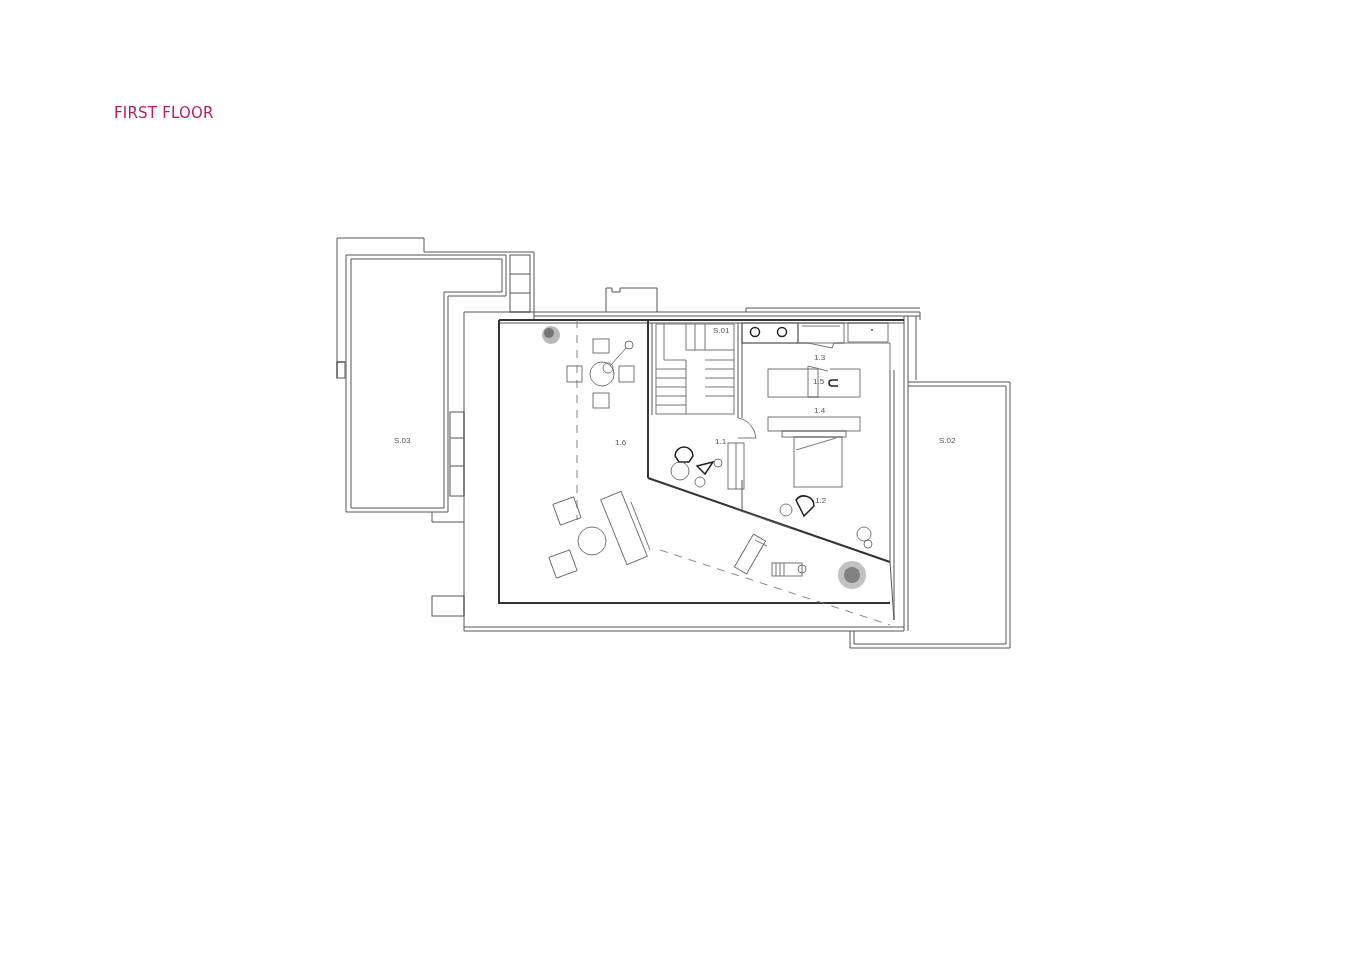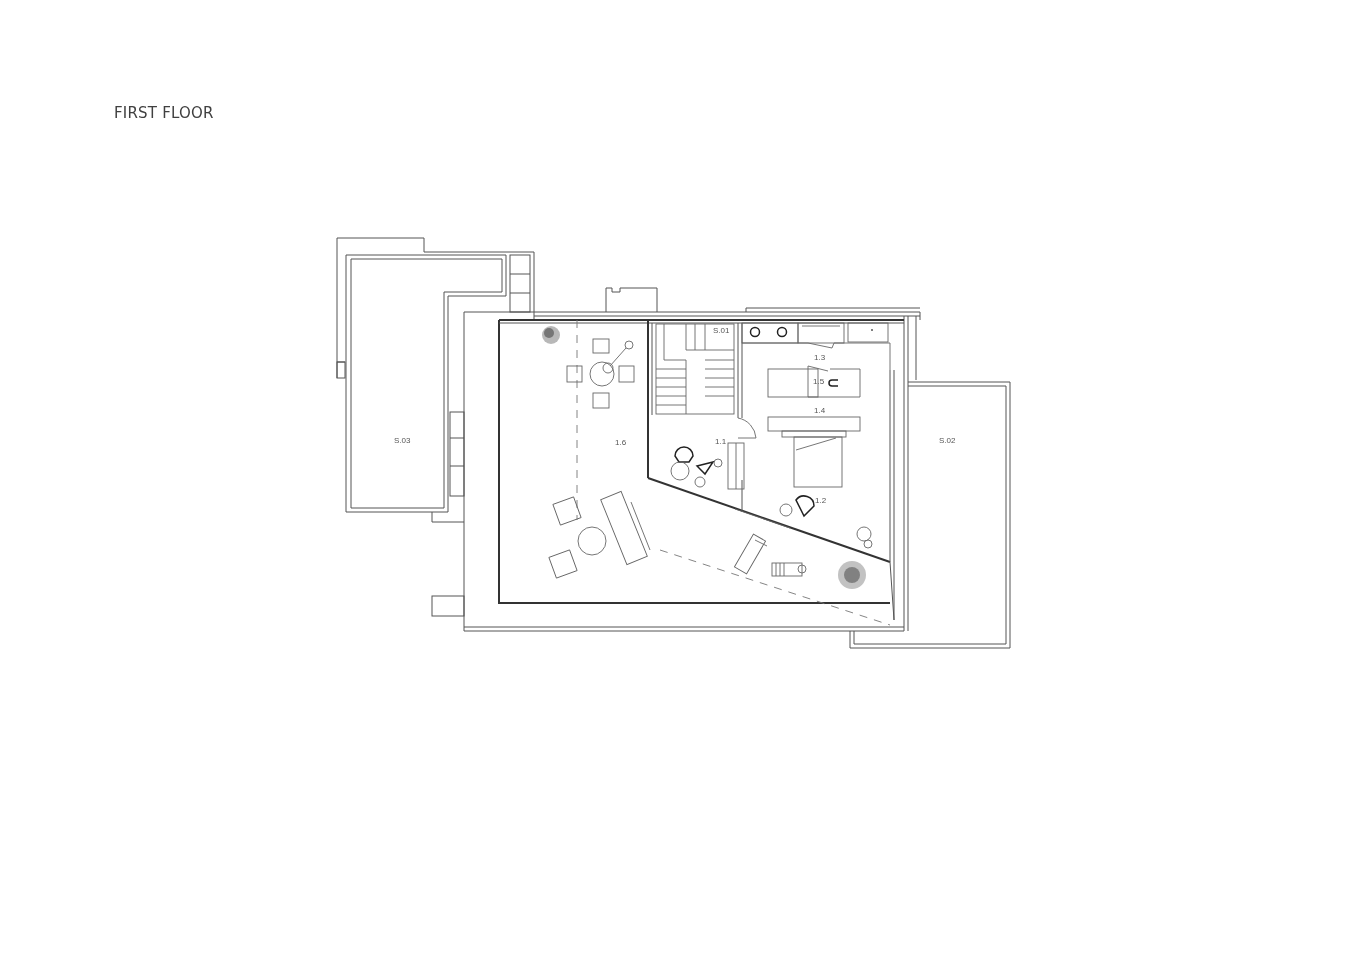--- a/index.html
+++ b/index.html
@@ -1,17 +1,17 @@
 <!DOCTYPE html>
 <html><head>
 <meta charset="utf-8">
 <style>
   html, body { margin:0; padding:0; background:#ffffff; }
   body { width:1358px; height:960px; position:relative; overflow:hidden; font-family:"Liberation Sans", sans-serif; }
-  .title { position:absolute; left:114px; top:104px; font-size:15px; color:#404040; letter-spacing:0.2px; font-family:"DejaVu Sans", sans-serif; }
+  .title { position:absolute; left:114px; top:104px; font-size:15px; color:#be185d; letter-spacing:0.2px; font-family:"DejaVu Sans", sans-serif; }
   svg.plan { position:absolute; left:0; top:0; }
   .lbl { font-family:"Liberation Sans", sans-serif; font-size:8px; fill:#555; }
   .w { fill:none; stroke:#555; stroke-width:1; }
   .wt { fill:none; stroke:#333; stroke-width:2; }
   .f { fill:none; stroke:#666; stroke-width:0.9; }
   .fd { fill:none; stroke:#222; stroke-width:1.5; }
   .dash { fill:none; stroke:#777; stroke-width:0.9; stroke-dasharray:8 7; }
 </style>
 </head>
 <body>

